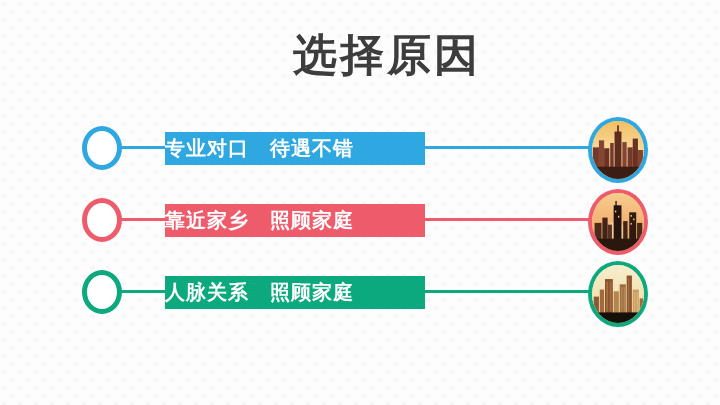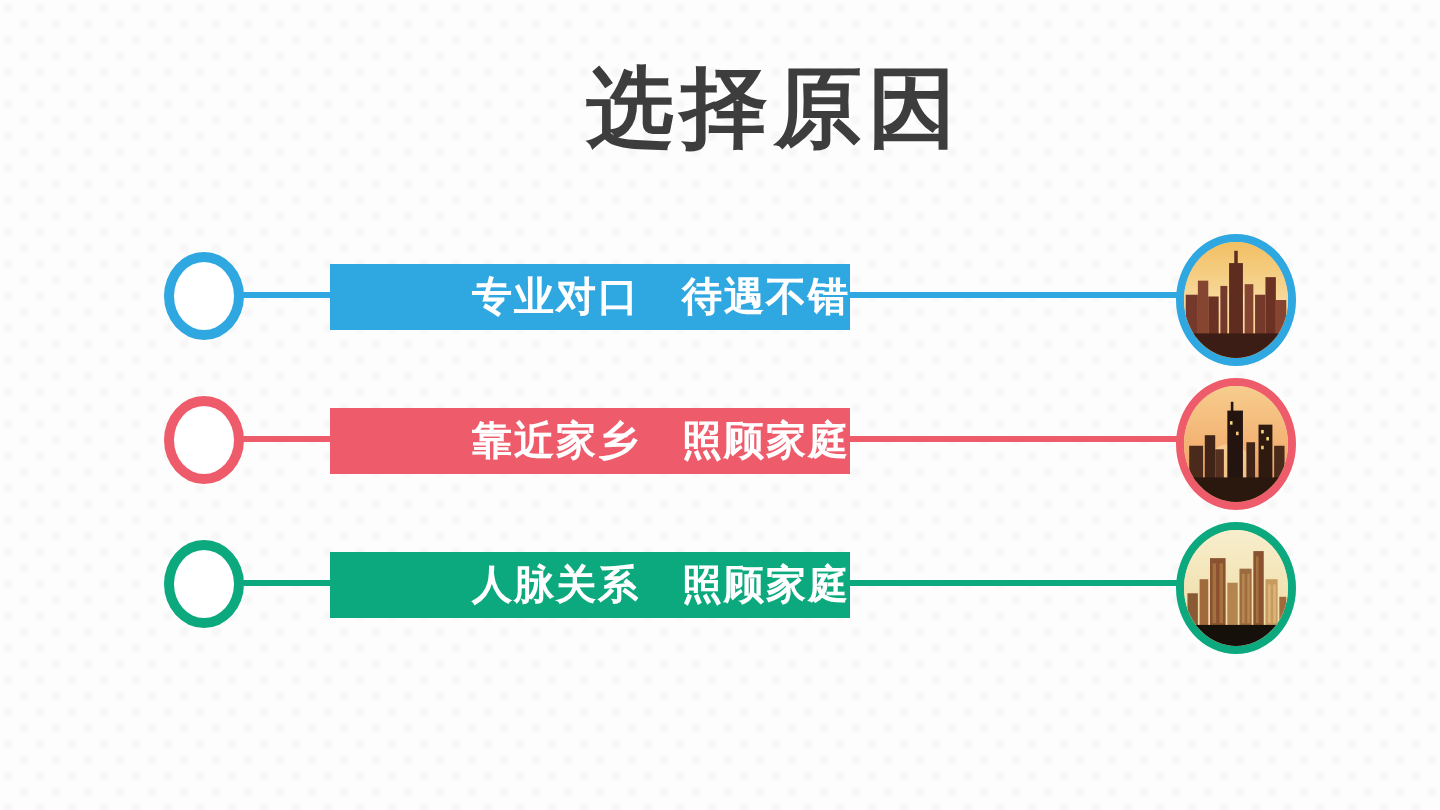--- a/index.html
+++ b/index.html
@@ -53,21 +53,21 @@
     position: absolute;
     left: 165px; top: -16px;
     width: 260px; height: 33px;
     background: var(--row-color);
     color: #ffffff;
     font-size: 20px;
     font-weight: bold;
     letter-spacing: 1px;
     display: flex;
     align-items: center;
-    justify-content: flex-end;
+    justify-content: flex-start;
     white-space: pre;
   }
 
   .photo {
     position: absolute;
     left: 588px; top: -31px;
     width: 60px; height: 66px;
     box-sizing: border-box;
     border: 4px solid var(--row-color);
     border-radius: 50%;

